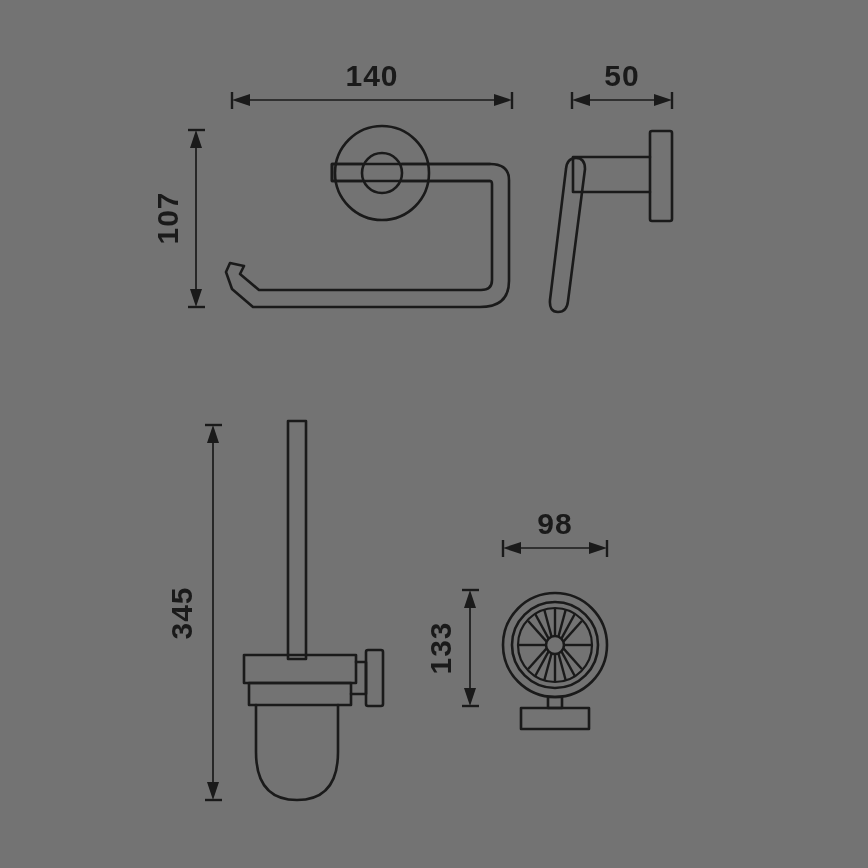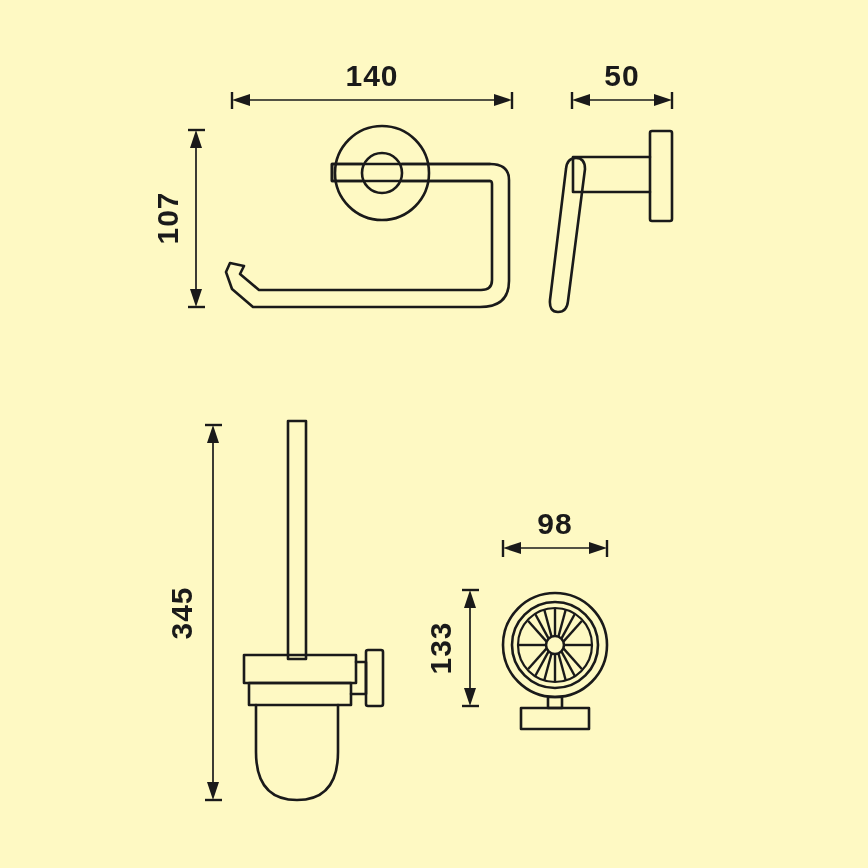--- a/index.html
+++ b/index.html
@@ -10,21 +10,21 @@
   body {
     width: 868px;
     height: 868px;
     font-family: "Liberation Sans", sans-serif;
     overflow: hidden;
   }
   #drawing-sheet {
     position: relative;
     width: 868px;
     height: 868px;
-    background: #fef9c3;
+    background: #737373;
   }
   #drawing-svg {
     display: block;
     width: 868px;
     height: 868px;
   }
   .dim-text {
     font-family: "Liberation Sans", sans-serif;
     font-size: 30px;
     font-weight: bold;

